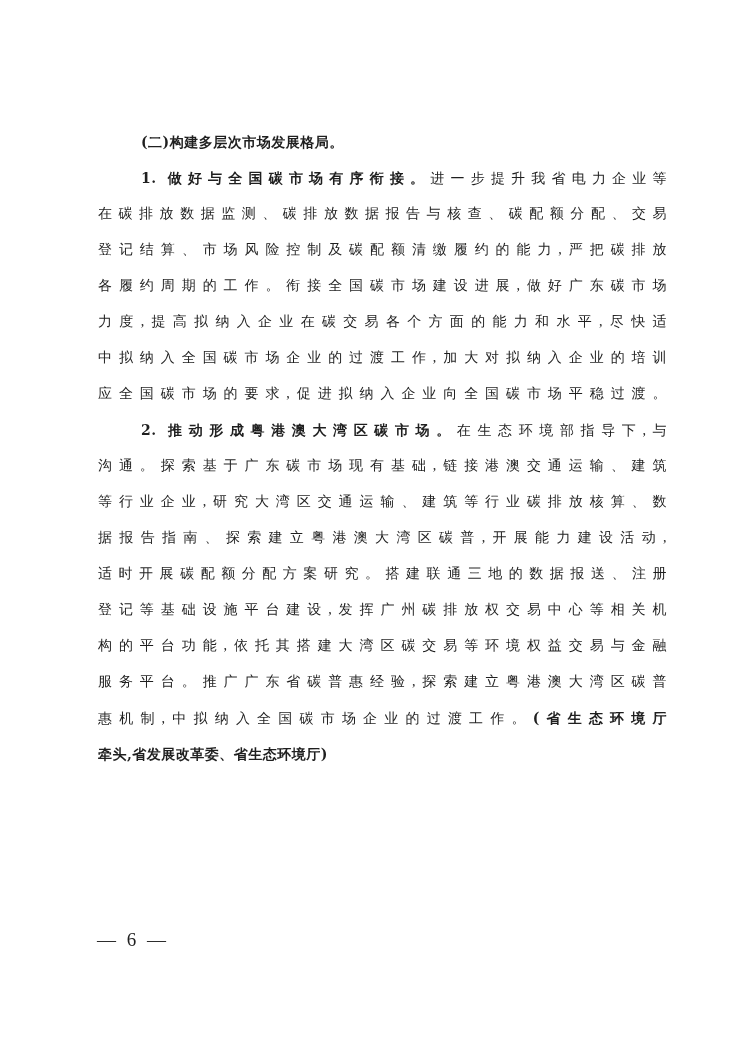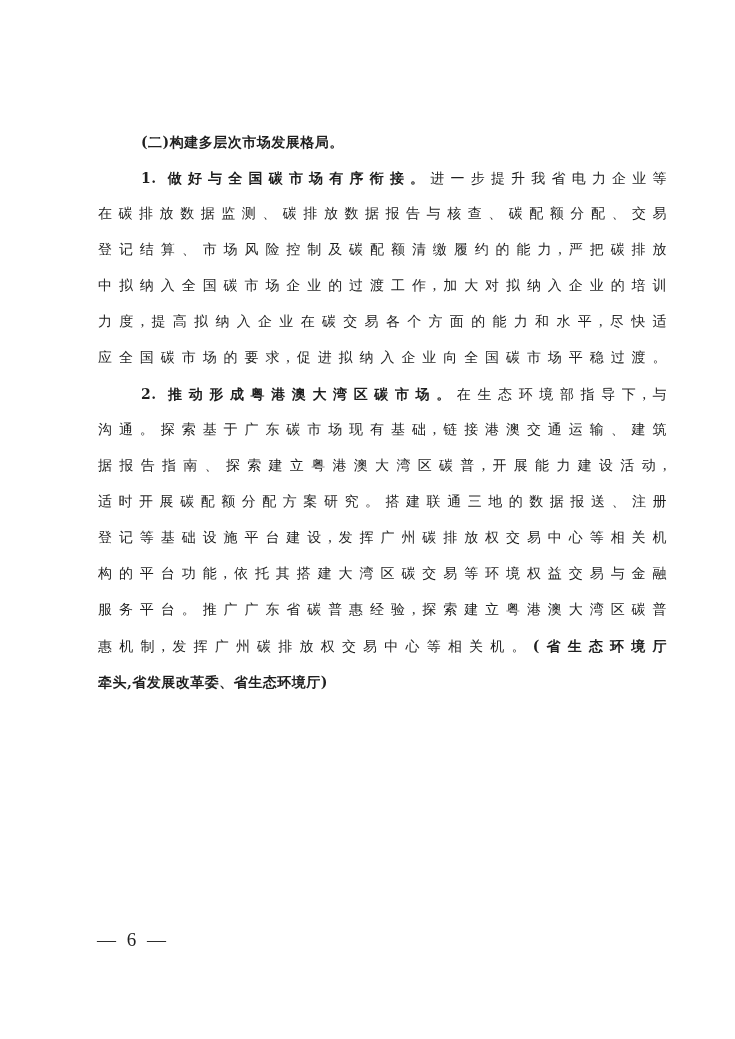--- a/index.html
+++ b/index.html
@@ -53,30 +53,32 @@
 <body>
 
 <div class="page">
   <div class="text-block">
 
     <div class="line indent"><span class="kai">(二)构建多层次市场发展格局。</span></div>
 
     <div class="line indent just"><span class="kai">1. 做好与全国碳市场有序衔接。</span><span>进一步提升我省电力企业等</span></div>
     <div class="line just"><span>在碳排放数据监测、碳排放数据报告与核查、碳配额分配、交易</span></div>
     <div class="line just"><span>登记结算、市场风险控制及碳配额清缴履约的能力,严把碳排放</span></div>
+    <div class="line just"><span>各履约周期的工作。衔接全国碳市场建设进展,做好广东碳市场</span></div>
+    <div class="line just"><span>力度,提高拟纳入企业在碳交易各个方面的能力和水平,尽快适</span></div>
     <div class="line just"><span>中拟纳入全国碳市场企业的过渡工作,加大对拟纳入企业的培训</span></div>
-    <div class="line just"><span>力度,提高拟纳入企业在碳交易各个方面的能力和水平,尽快适</span></div>
     <div class="line just"><span>应全国碳市场的要求,促进拟纳入企业向全国碳市场平稳过渡。</span></div>
 
     <div class="line indent just"><span class="kai">2. 推动形成粤港澳大湾区碳市场。</span><span>在生态环境部指导下,与</span></div>
     <div class="line just"><span>沟通。探索基于广东碳市场现有基础,链接港澳交通运输、建筑</span></div>
+    <div class="line just"><span>等行业企业,研究大湾区交通运输、建筑等行业碳排放核算、数</span></div>
     <div class="line just"><span>据报告指南、探索建立粤港澳大湾区碳普,开展能力建设活动,</span></div>
     <div class="line just"><span>适时开展碳配额分配方案研究。搭建联通三地的数据报送、注册</span></div>
     <div class="line just"><span>登记等基础设施平台建设,发挥广州碳排放权交易中心等相关机</span></div>
     <div class="line just"><span>构的平台功能,依托其搭建大湾区碳交易等环境权益交易与金融</span></div>
     <div class="line just"><span>服务平台。推广广东省碳普惠经验,探索建立粤港澳大湾区碳普</span></div>
-    <div class="line just"><span>惠机制,发挥广州碳排放权交易中心等相关机。</span><span class="kai">(省生态环境厅</span></div>
+    <div class="line just"><span>惠机制,中拟纳入全国碳市场企业的过渡工作。</span><span class="kai">(省生态环境厅</span></div>
     <div class="line"><span class="kai">牵头,省发展改革委、省生态环境厅)</span></div>
 
   </div>
 
   <div class="footer">— 6 —</div>
 </div>
 
 </body></html>

